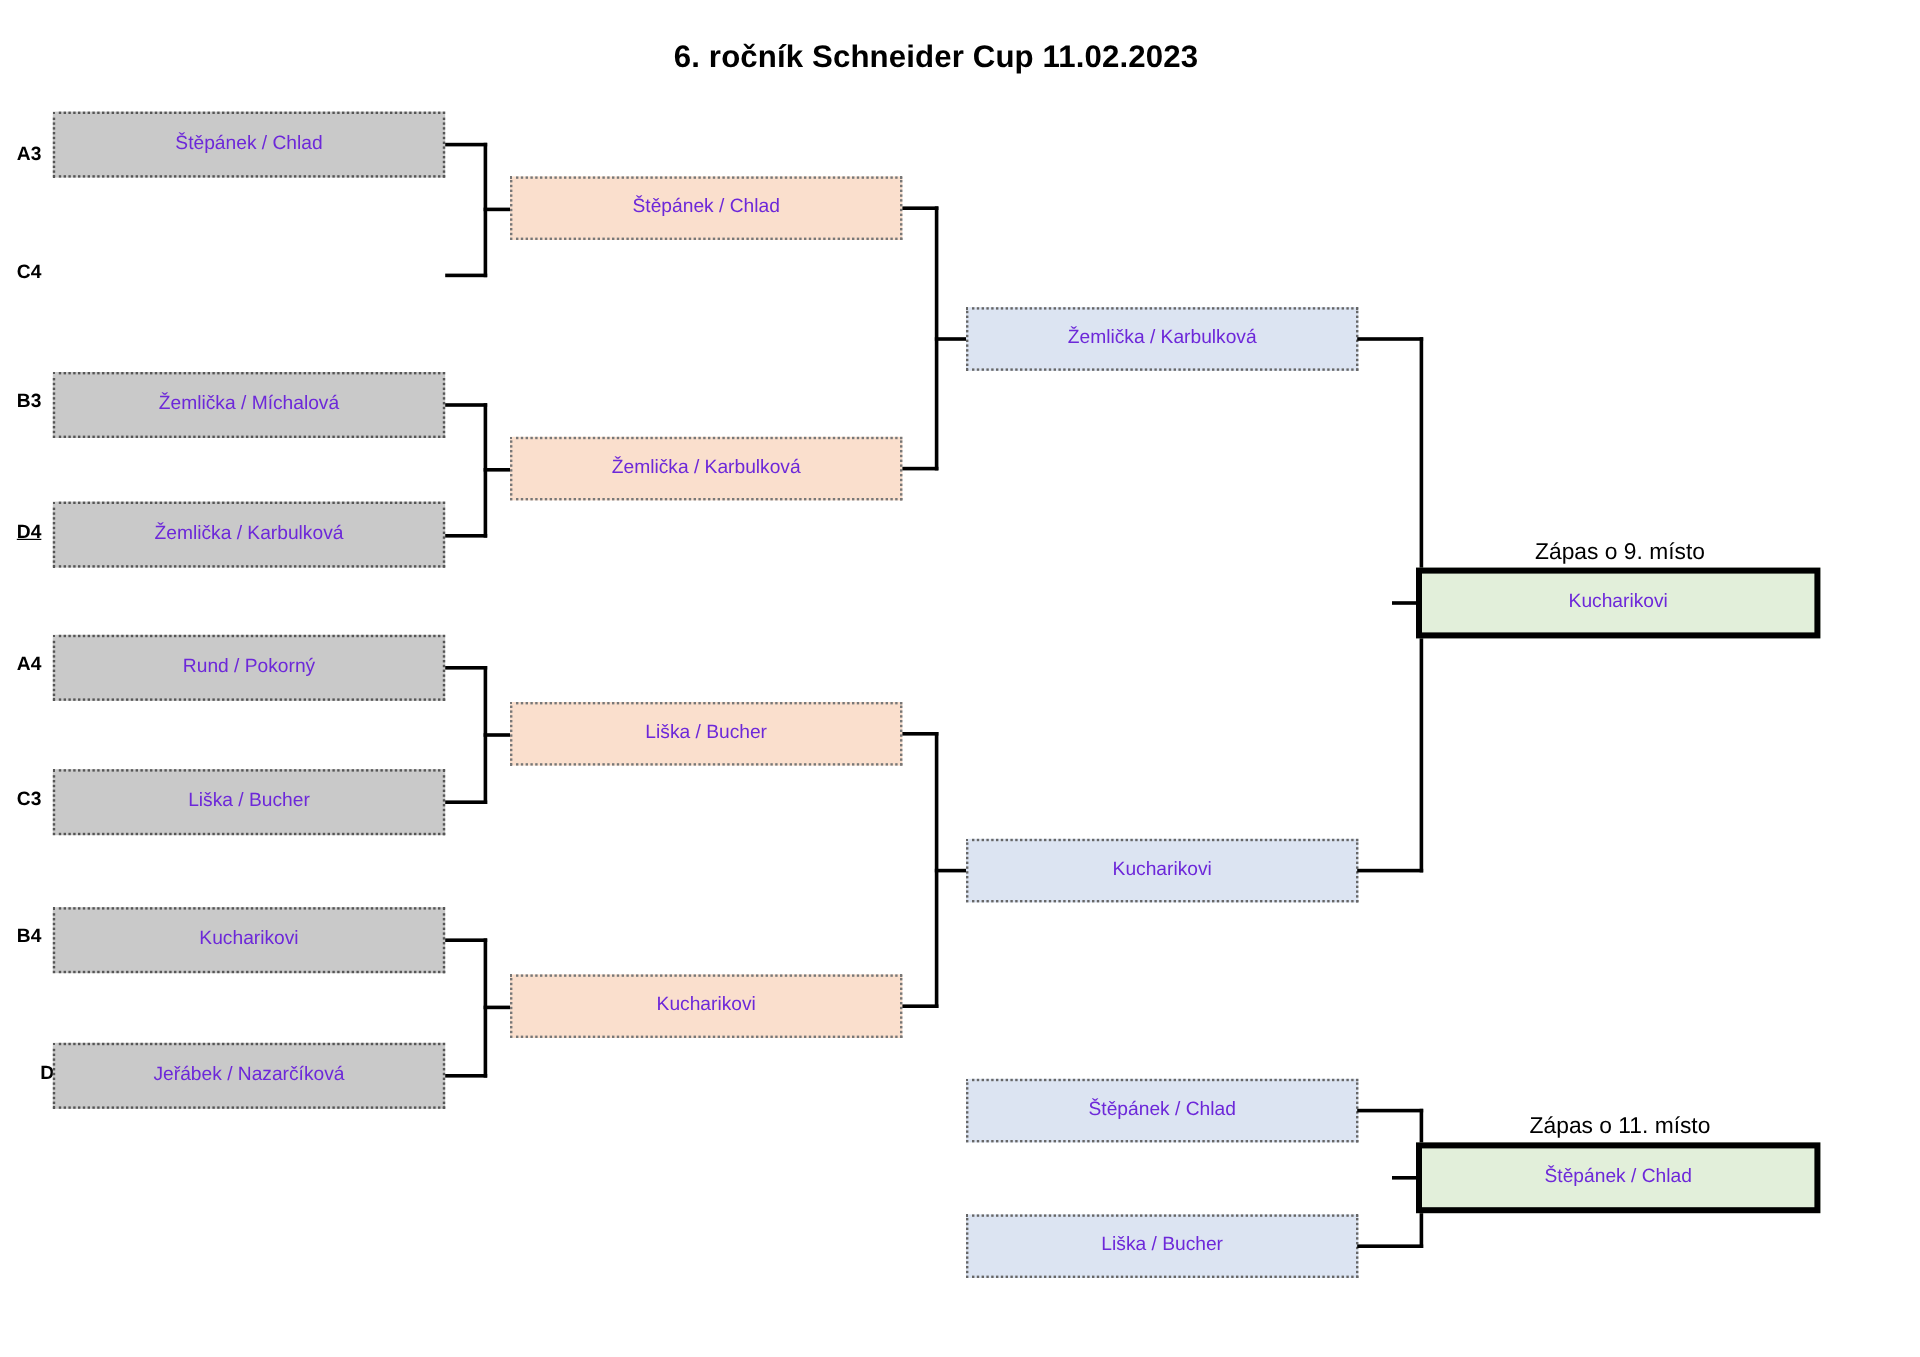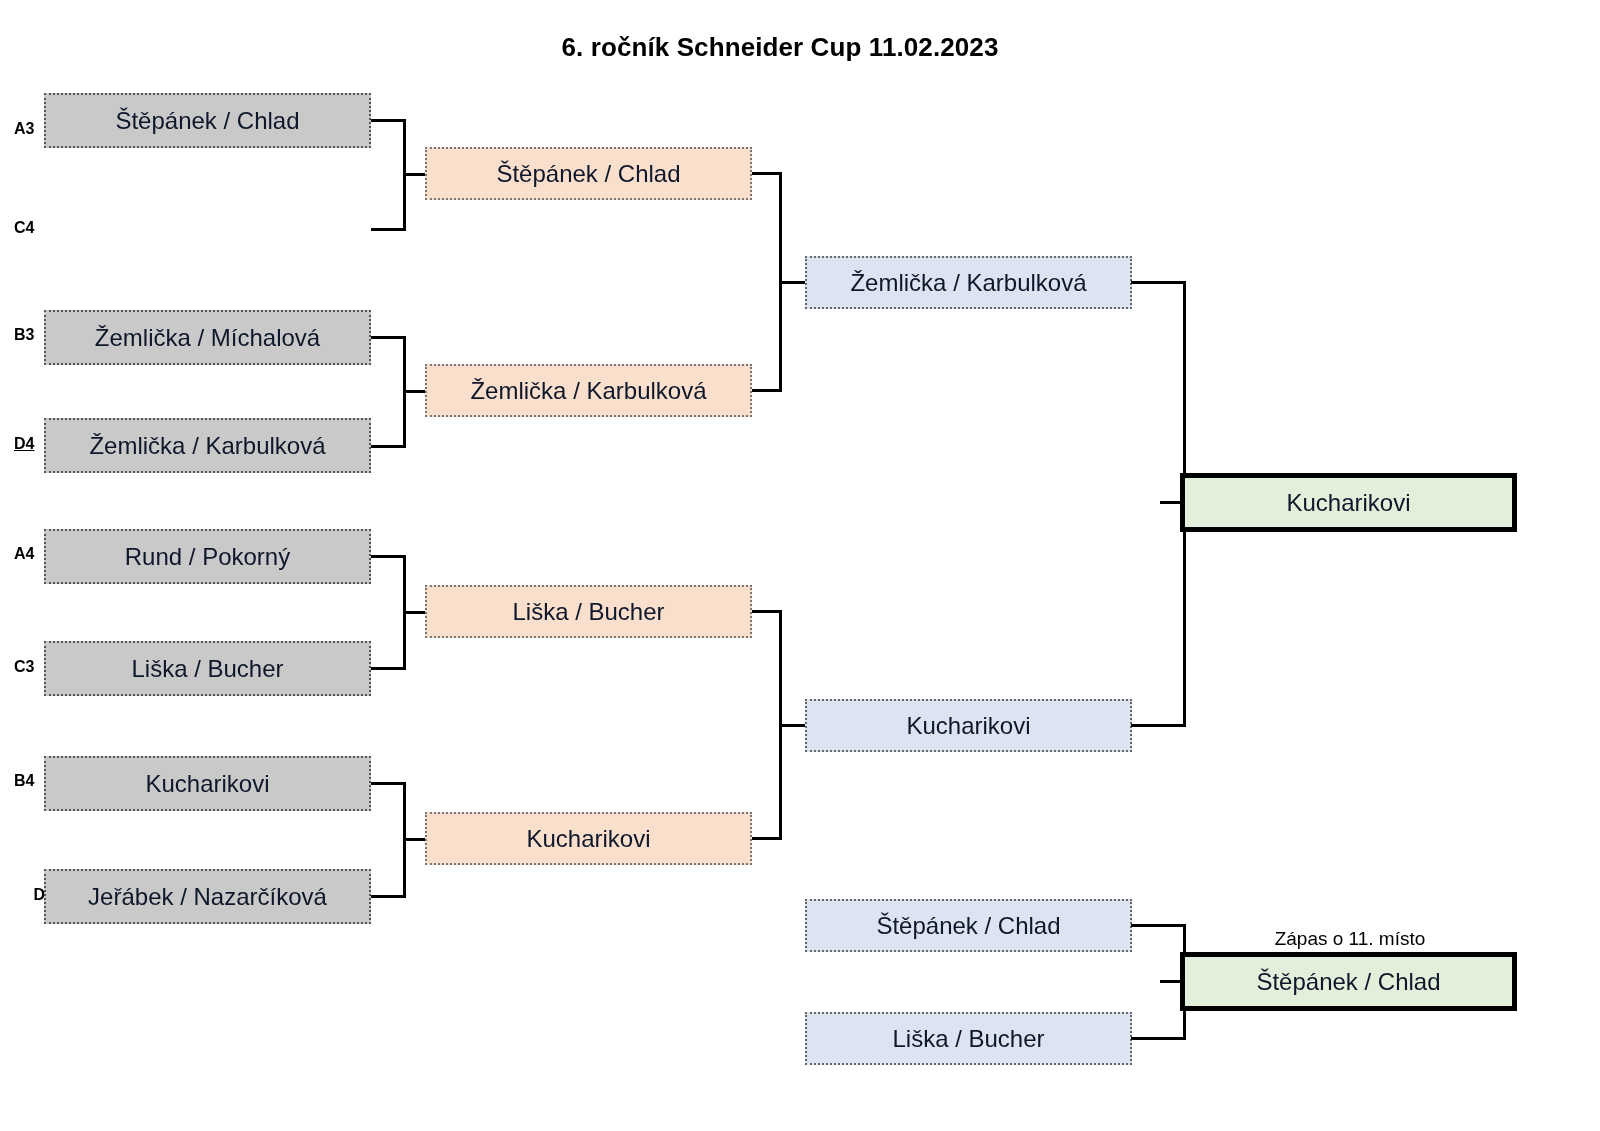--- a/index.html
+++ b/index.html
@@ -32,23 +32,23 @@
     color: #000;
   }
 
   
   .box {
     position: absolute;
     box-sizing: border-box;
     display: flex;
     align-items: center;
     justify-content: center;
-    font-size: 24px;
+    font-size: 16px;
     line-height: 1.15;
-    color: #0f172a;
+    color: #6d28d9;
     text-align: center;
     padding: 0 6px;
   }
   .box-r1 {
     background: #c9c9c9;
     border: 2px dotted #555;
   }
   .box-r2 {
     background: #fadfcd;
     border: 2px dotted #777;
@@ -197,20 +197,21 @@
   <div class="hline" style="left:1131px; top:281px; width:55px;"></div>
   <div class="hline" style="left:1131px; top:724px; width:55px;"></div>
   <div class="vline" style="left:1183px; top:281px; height:446px;"></div>
   <div class="hline" style="left:1160px; top:501px; width:25px;"></div>
 
   <div class="hline" style="left:1131px; top:924px; width:55px;"></div>
   <div class="hline" style="left:1131px; top:1037px; width:55px;"></div>
   <div class="vline" style="left:1183px; top:924px; height:116px;"></div>
   <div class="hline" style="left:1160px; top:980px; width:25px;"></div>
 
+  <div class="place-caption" style="left:1180px; top:450px;">Zápas o 9. místo</div>
   <div class="box box-final" style="left:1180px; top:473px; width:337px; height:59px;">
     <span>Kucharikovi</span>
   </div>
 
   <div class="place-caption" style="left:1180px; top:928px;">Zápas o 11. místo</div>
   <div class="box box-final" style="left:1180px; top:952px; width:337px; height:59px;">
     <span>Štěpánek / Chlad</span>
   </div>
 
 </div>

